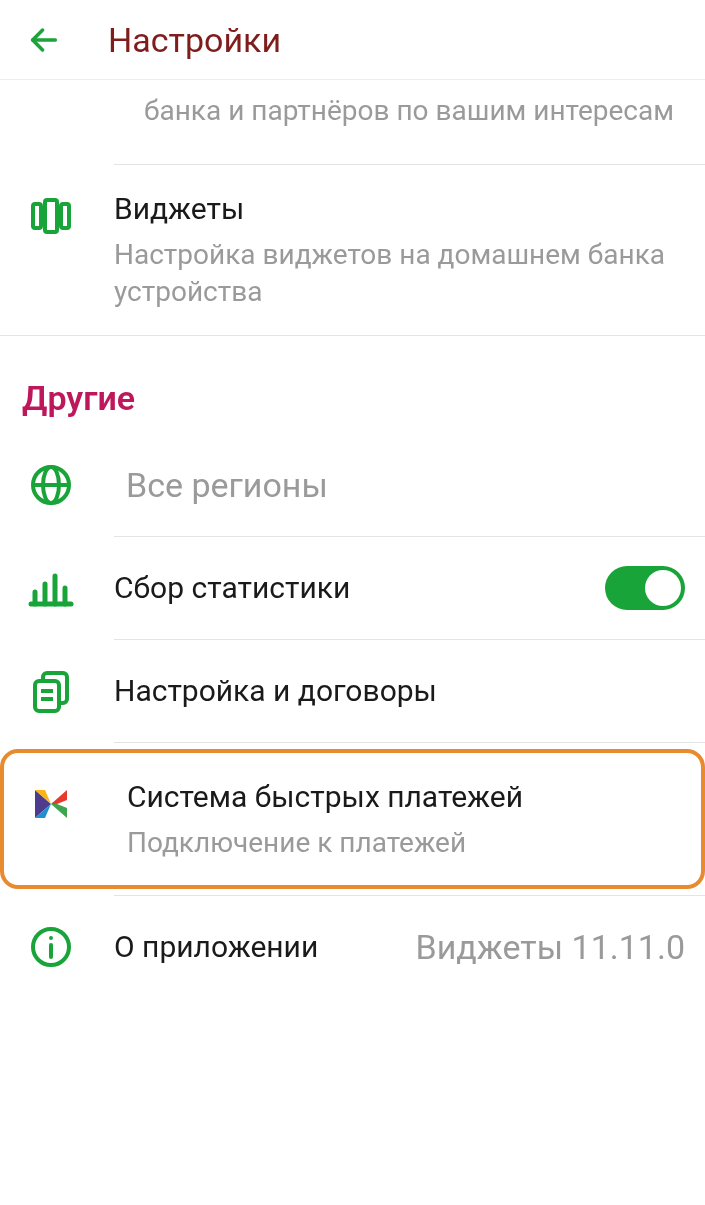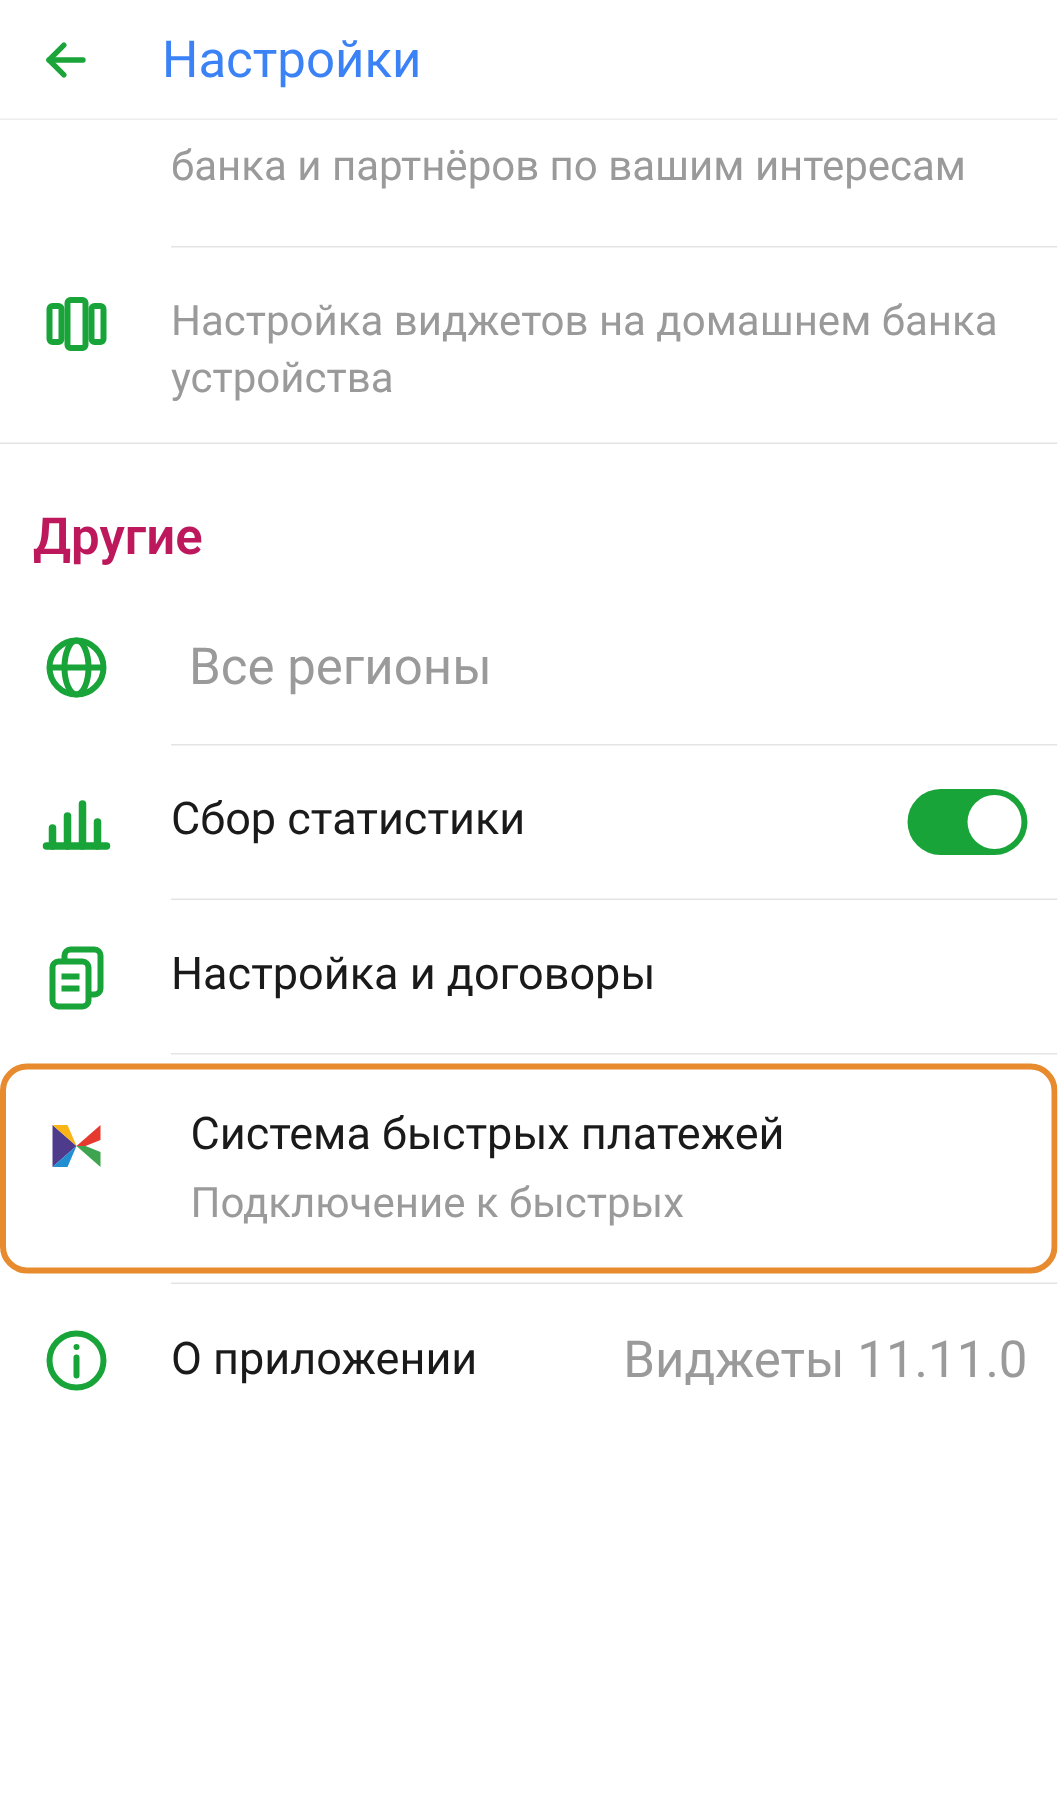--- a/index.html
+++ b/index.html
@@ -13,21 +13,21 @@
     background: #fff;
     border-bottom: 1px solid #eee;
   }
   .back-btn {
     width: 48px; height: 48px;
     display: flex; align-items: center; justify-content: center;
     margin-right: 40px;
     cursor: pointer;
   }
   .back-btn svg { width: 34px; height: 34px; }
-  .header-title { font-size: 34px; font-weight: 400; color: #3b82f6; }
+  .header-title { font-size: 34px; font-weight: 400; color: #7f1d1d; }
 
   .content { padding-top: 6px; }
 
   .list-item {
     display: flex;
     align-items: flex-start;
     padding: 24px 20px 24px 24px;
     position: relative;
   }
   .list-item.centered { align-items: center; }
@@ -76,20 +76,21 @@
 
   .highlight-box {
     border: 4px solid #e88b2f;
     border-radius: 18px;
     margin: 6px 0 6px 0;
   }
   .highlight-box .list-item { padding-left: 20px; gap: 13px; }
 
   .partial-top {
     padding-top: 0;
+    gap: 30px;
   }
 </style>
 </head>
 <body>
 
 <div class="header">
   <div class="back-btn">
     <svg viewBox="0 0 24 24" fill="none" stroke="#1aa43a" stroke-width="2.5" stroke-linecap="round" stroke-linejoin="round">
       <line x1="20" y1="12" x2="4" y2="12"></line>
         <polyline points="11 5 4 12 11 19"></polyline>
@@ -110,20 +111,21 @@
 
   <div class="list-item">
     <div class="list-icon">
       <svg viewBox="0 0 24 24" fill="none" stroke="#19a43a" stroke-width="2">
         <rect x="3" y="6" width="4" height="12" rx="1"></rect>
         <rect x="9" y="4" width="6" height="16" rx="1"></rect>
         <rect x="17" y="6" width="4" height="12" rx="1"></rect>
       </svg>
     </div>
     <div class="list-text">
+      <div class="item-title">Виджеты</div>
       <div class="item-subtitle">Настройка виджетов на домашнем банка устройства</div>
     </div>
   </div>
   <div class="full-divider"></div>
 
   <div class="section-title">Другие</div>
 
   <div class="list-item centered">
     <div class="list-icon">
       <svg viewBox="0 0 24 24" fill="none" stroke="#19a43a" stroke-width="2">
@@ -176,21 +178,21 @@
         <svg viewBox="0 0 24 24">
           <polygon points="4,5 12,12 4,19" fill="#4f3b8c"></polygon>
           <polygon points="12,12 20,5 20,10 15,12" fill="#e63a2e"></polygon>
           <polygon points="12,12 15,12 20,14 20,19" fill="#3ea44f"></polygon>
           <polygon points="4,5 9,5 12,12" fill="#fbb416"></polygon>
           <polygon points="4,19 9,19 12,12" fill="#1f8fd2"></polygon>
         </svg>
       </div>
       <div class="list-text">
         <div class="item-title">Система быстрых платежей</div>
-        <div class="item-subtitle">Подключение к быстрых</div>
+        <div class="item-subtitle">Подключение к платежей</div>
       </div>
     </div>
   </div>
   <div class="divider"></div>
 
   <div class="list-item centered">
     <div class="list-icon">
       <svg viewBox="0 0 24 24" fill="none" stroke="#19a43a" stroke-width="2" stroke-linecap="round">
         <circle cx="12" cy="12" r="9"></circle>
         <line x1="12" y1="11" x2="12" y2="17"></line>

